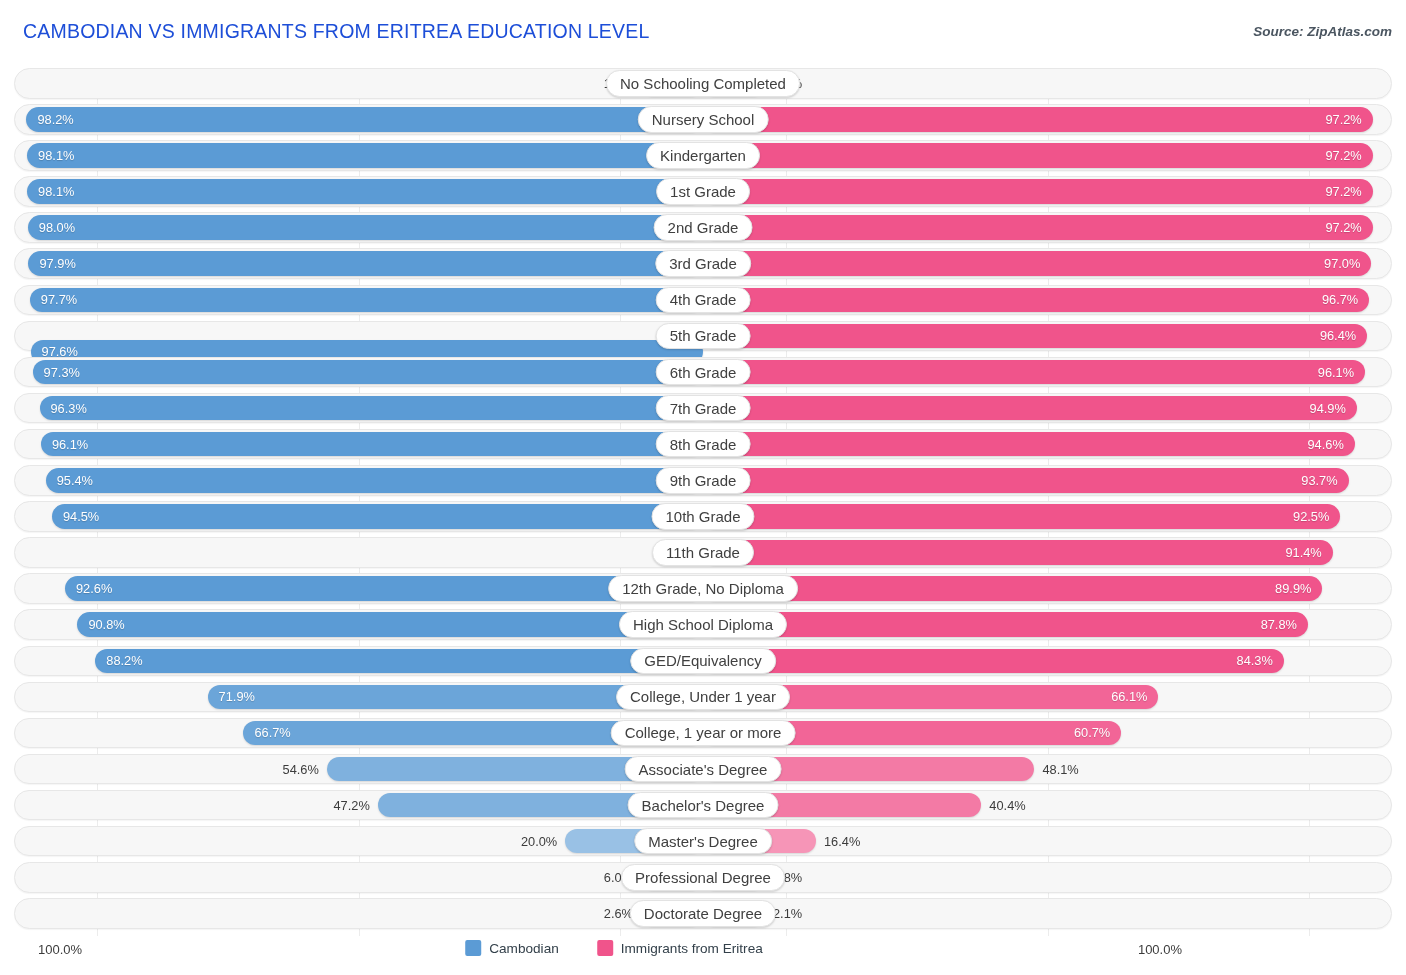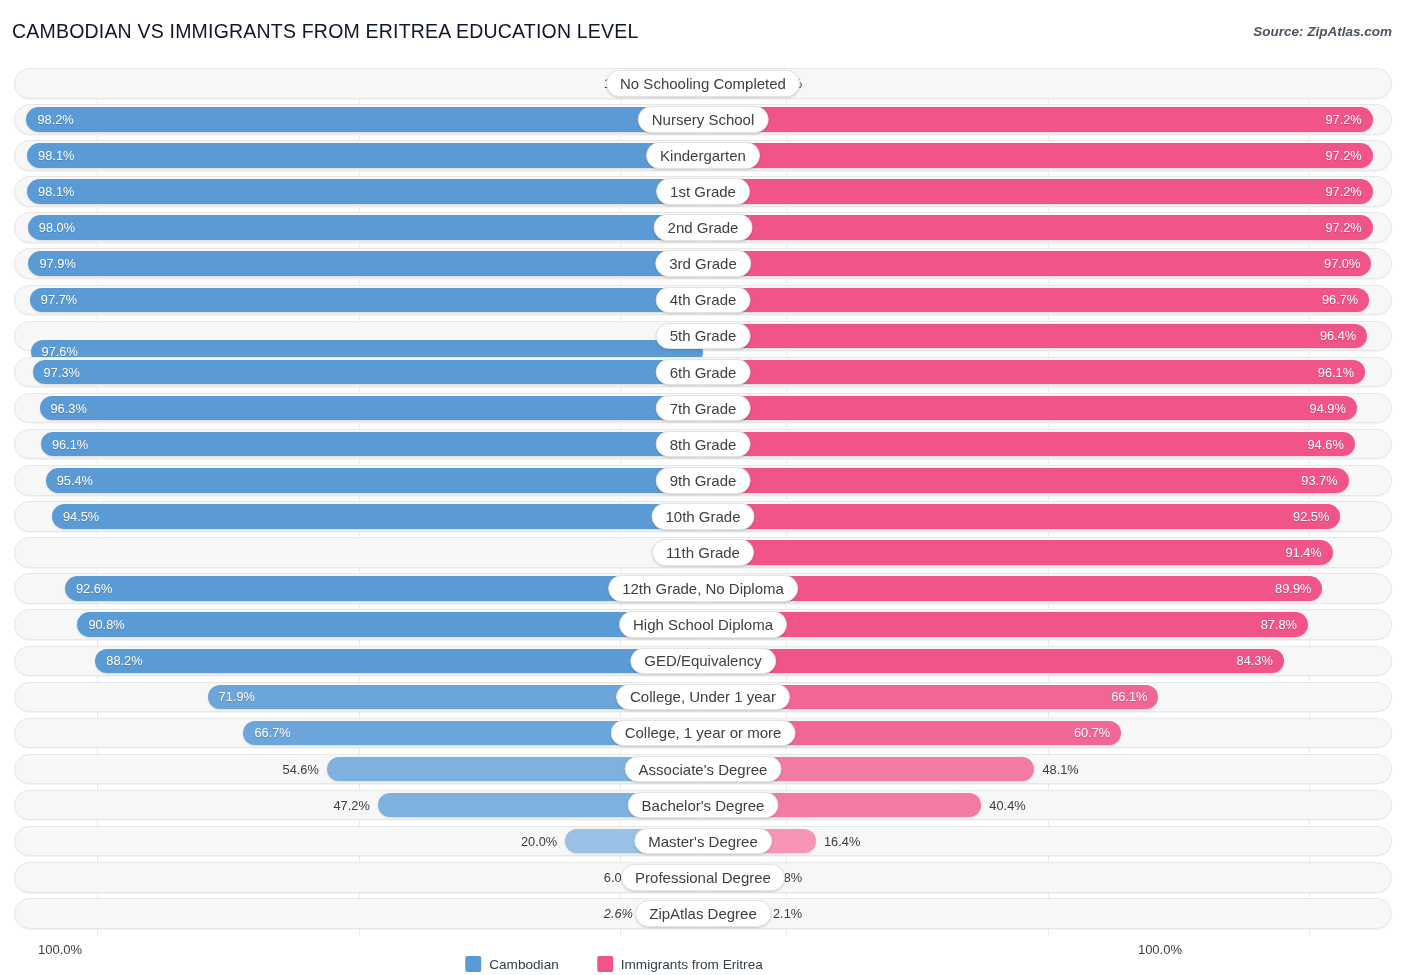--- a/index.html
+++ b/index.html
@@ -13,22 +13,22 @@
     position: relative;
     width: 1406px; height: 975px;
     background: #ffffff;
   }
 
   
   #header {
     position: absolute; left: 0; top: 0; width: 1406px; height: 62px;
   }
   #chart-title {
-    position: absolute; left: 12px; top: 20px;
-    font-size: 19.5px; color: #0f172a; letter-spacing: .2px;
+    position: absolute; left: 23px; top: 20px;
+    font-size: 19.5px; color: #1d4ed8; letter-spacing: .2px;
     white-space: nowrap;
   }
   #source-label {
     position: absolute; right: 14px; top: 24px;
     font-size: 13.5px; font-style: italic; font-weight: bold;
     color: #4a5560; white-space: nowrap;
   }
 
   
   #plot {
@@ -96,21 +96,21 @@
   }
   #axis-left {
     position: absolute; left: 38px; top: 4px;
     font-size: 13px; color: #3c3c3c;
   }
   #axis-right {
     position: absolute; right: 46px; top: 4px;
     font-size: 13px; color: #3c3c3c;
   }
   #legend {
-    position: absolute; left: 50%; top: 18px; transform: translateX(-50%);
+    position: absolute; left: 50%; top: 2px; transform: translateX(-50%);
     display: flex; align-items: center; gap: 38px;
   }
   .legend-item { display: flex; align-items: center; gap: 8px; }
   .legend-swatch { width: 16px; height: 16px; border-radius: 2px; }
   .legend-label { font-size: 13.6px; color: #33404a; white-space: nowrap; }
 </style>
 </head>
 <body>
 
 <div id="page">
@@ -387,25 +387,25 @@
           <div class="val-out val-out-left" style="right: 54.5%;">6.0%</div>
           <div class="bar bar-right" style="width: 4.5%; background: rgb(246, 149, 183);"></div>
           <div class="val-out val-out-right" style="left: 54.5%;">4.8%</div>
         </div>
         <div class="center-pill">Professional Degree</div>
       </div>
       <div class="row">
         <div class="track"></div>
         <div class="bars">
           <div class="bar bar-left" style="width: 4.5%; background: rgb(153, 193, 229);"></div>
-          <div class="val-out val-out-left" style="right: 54.5%; font-style: italic;">2.6%</div>
+          <div class="val-out val-out-left" style="right: 54.5%;">2.6%</div>
           <div class="bar bar-right" style="width: 4.5%; background: rgb(246, 149, 183);"></div>
           <div class="val-out val-out-right" style="left: 54.5%;">2.1%</div>
         </div>
-        <div class="center-pill">ZipAtlas Degree</div>
+        <div class="center-pill">Doctorate Degree</div>
       </div>
     </div>
 
   <div id="footer">
     <div id="axis-left">100.0%</div>
     <div id="legend">
         <div class="legend-item">
           <span class="legend-swatch" style="background: rgb(91, 155, 213);"></span>
           <span class="legend-label">Cambodian</span>
         </div>

